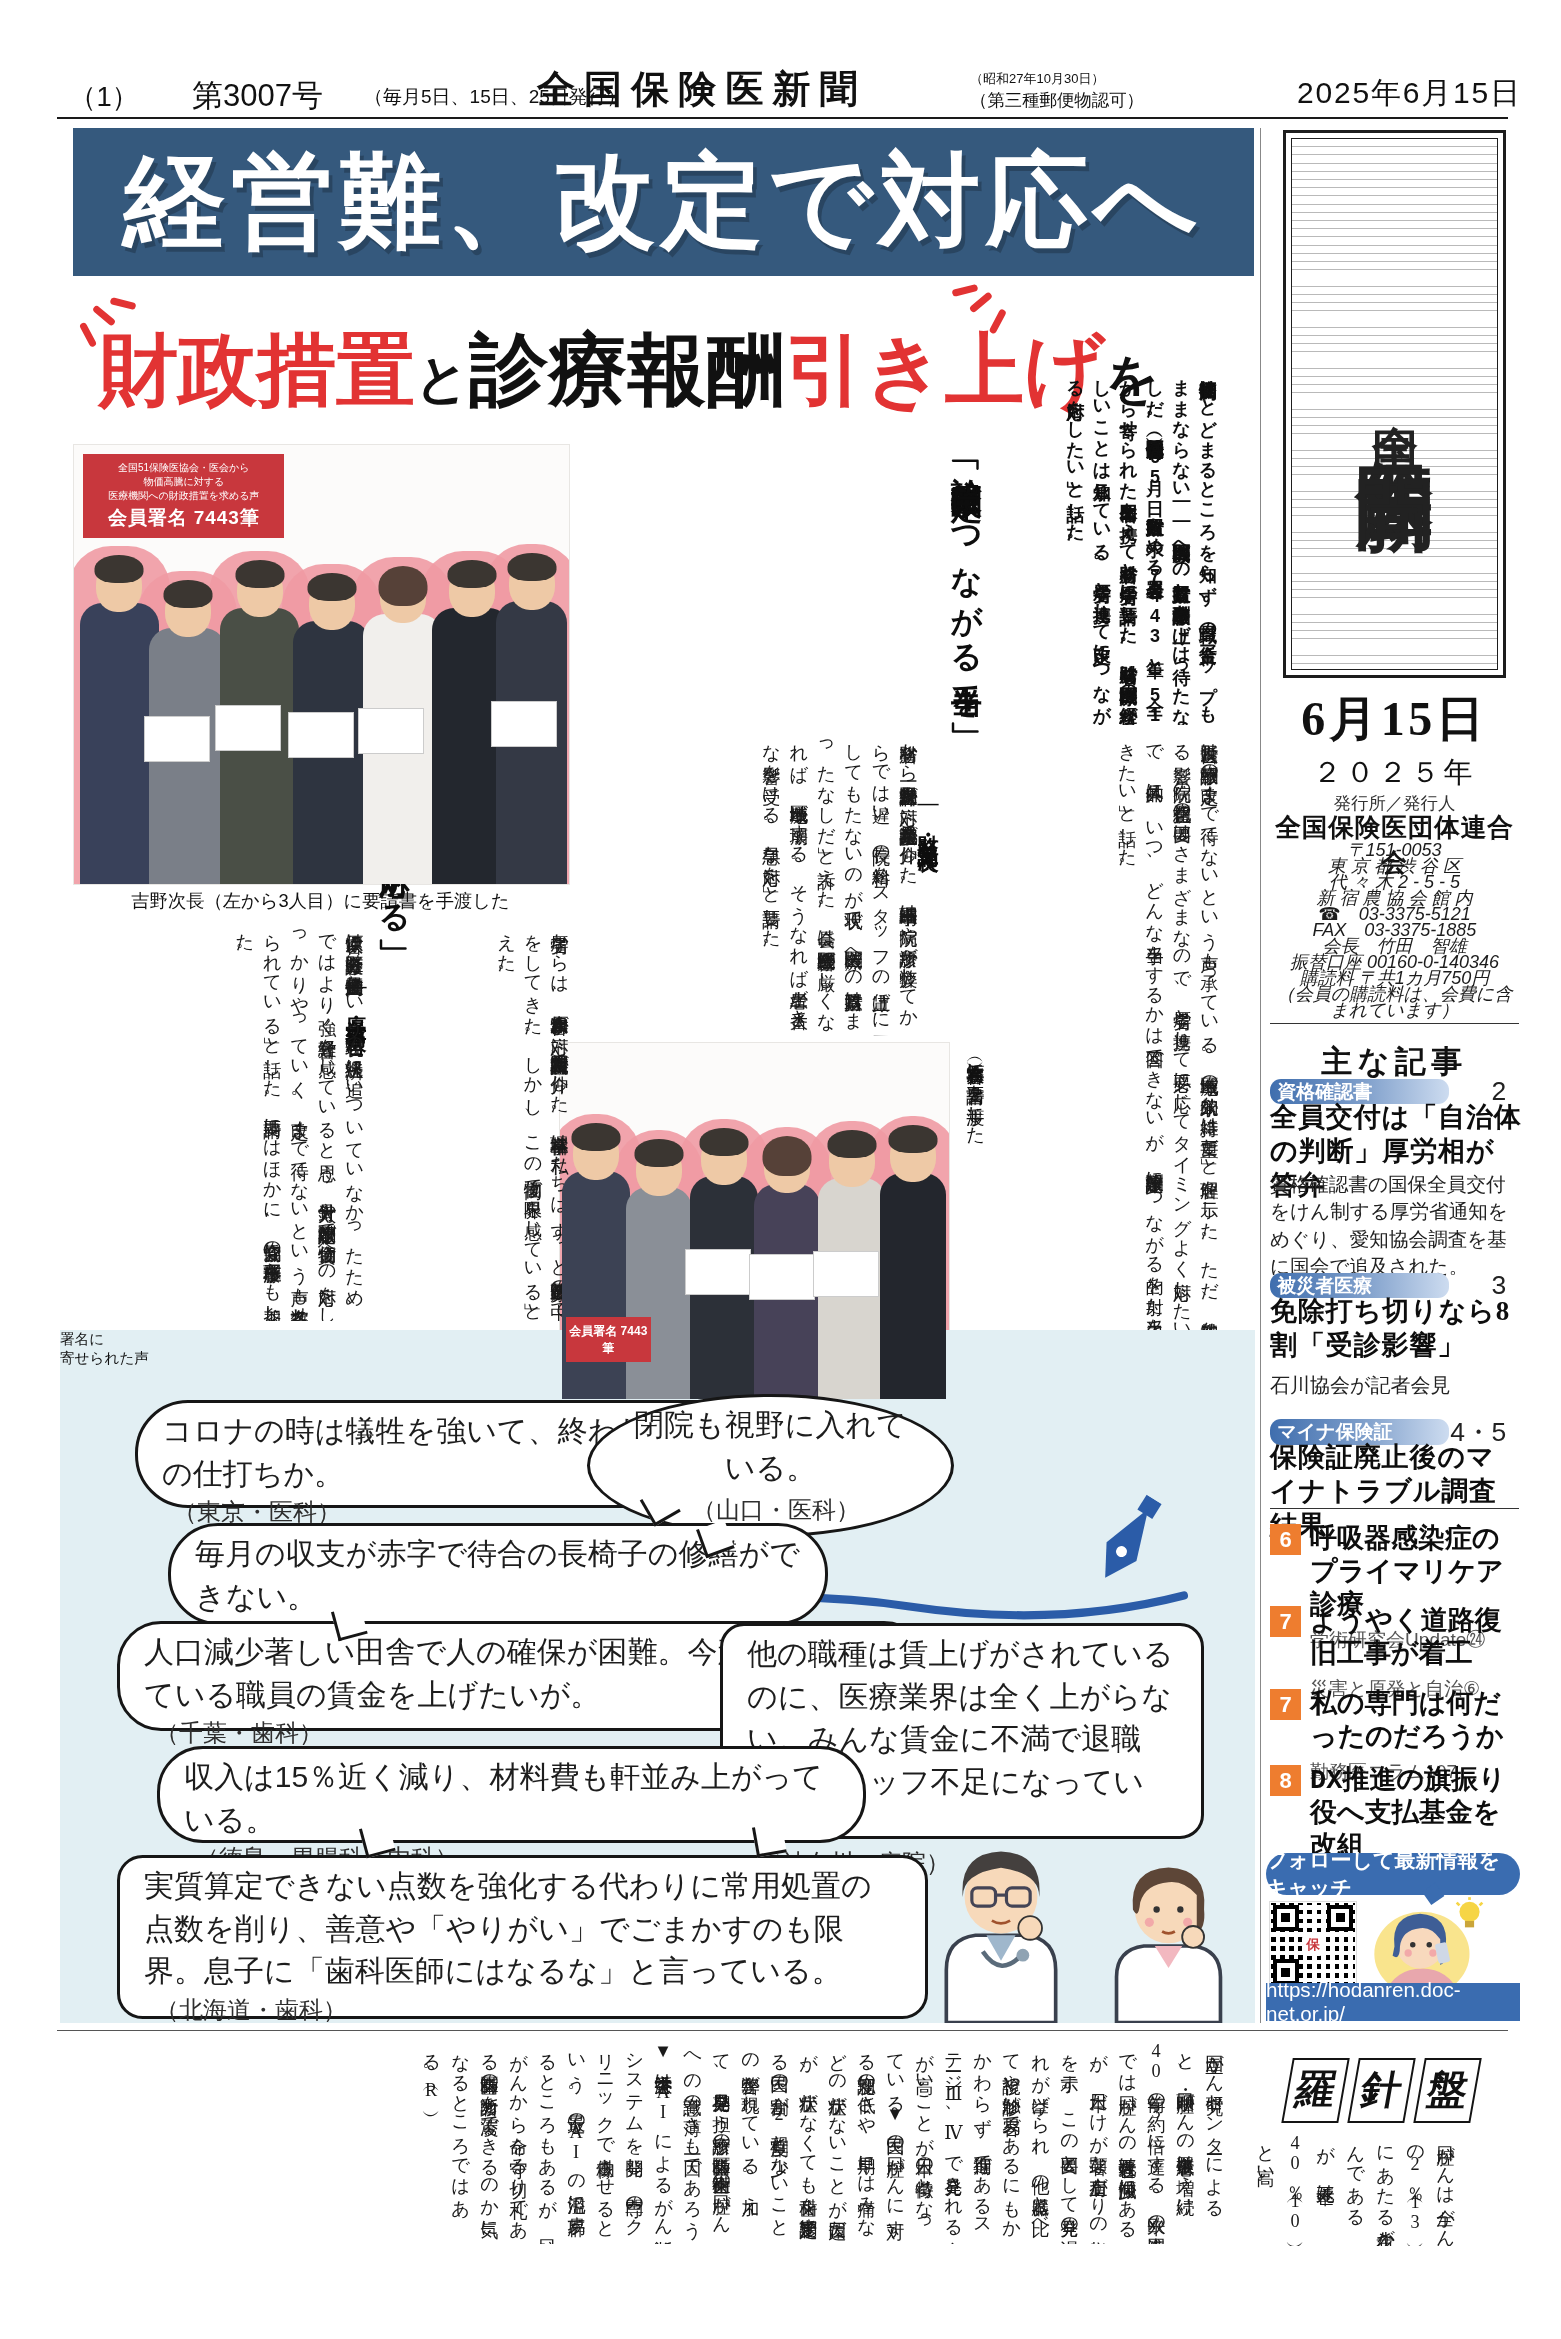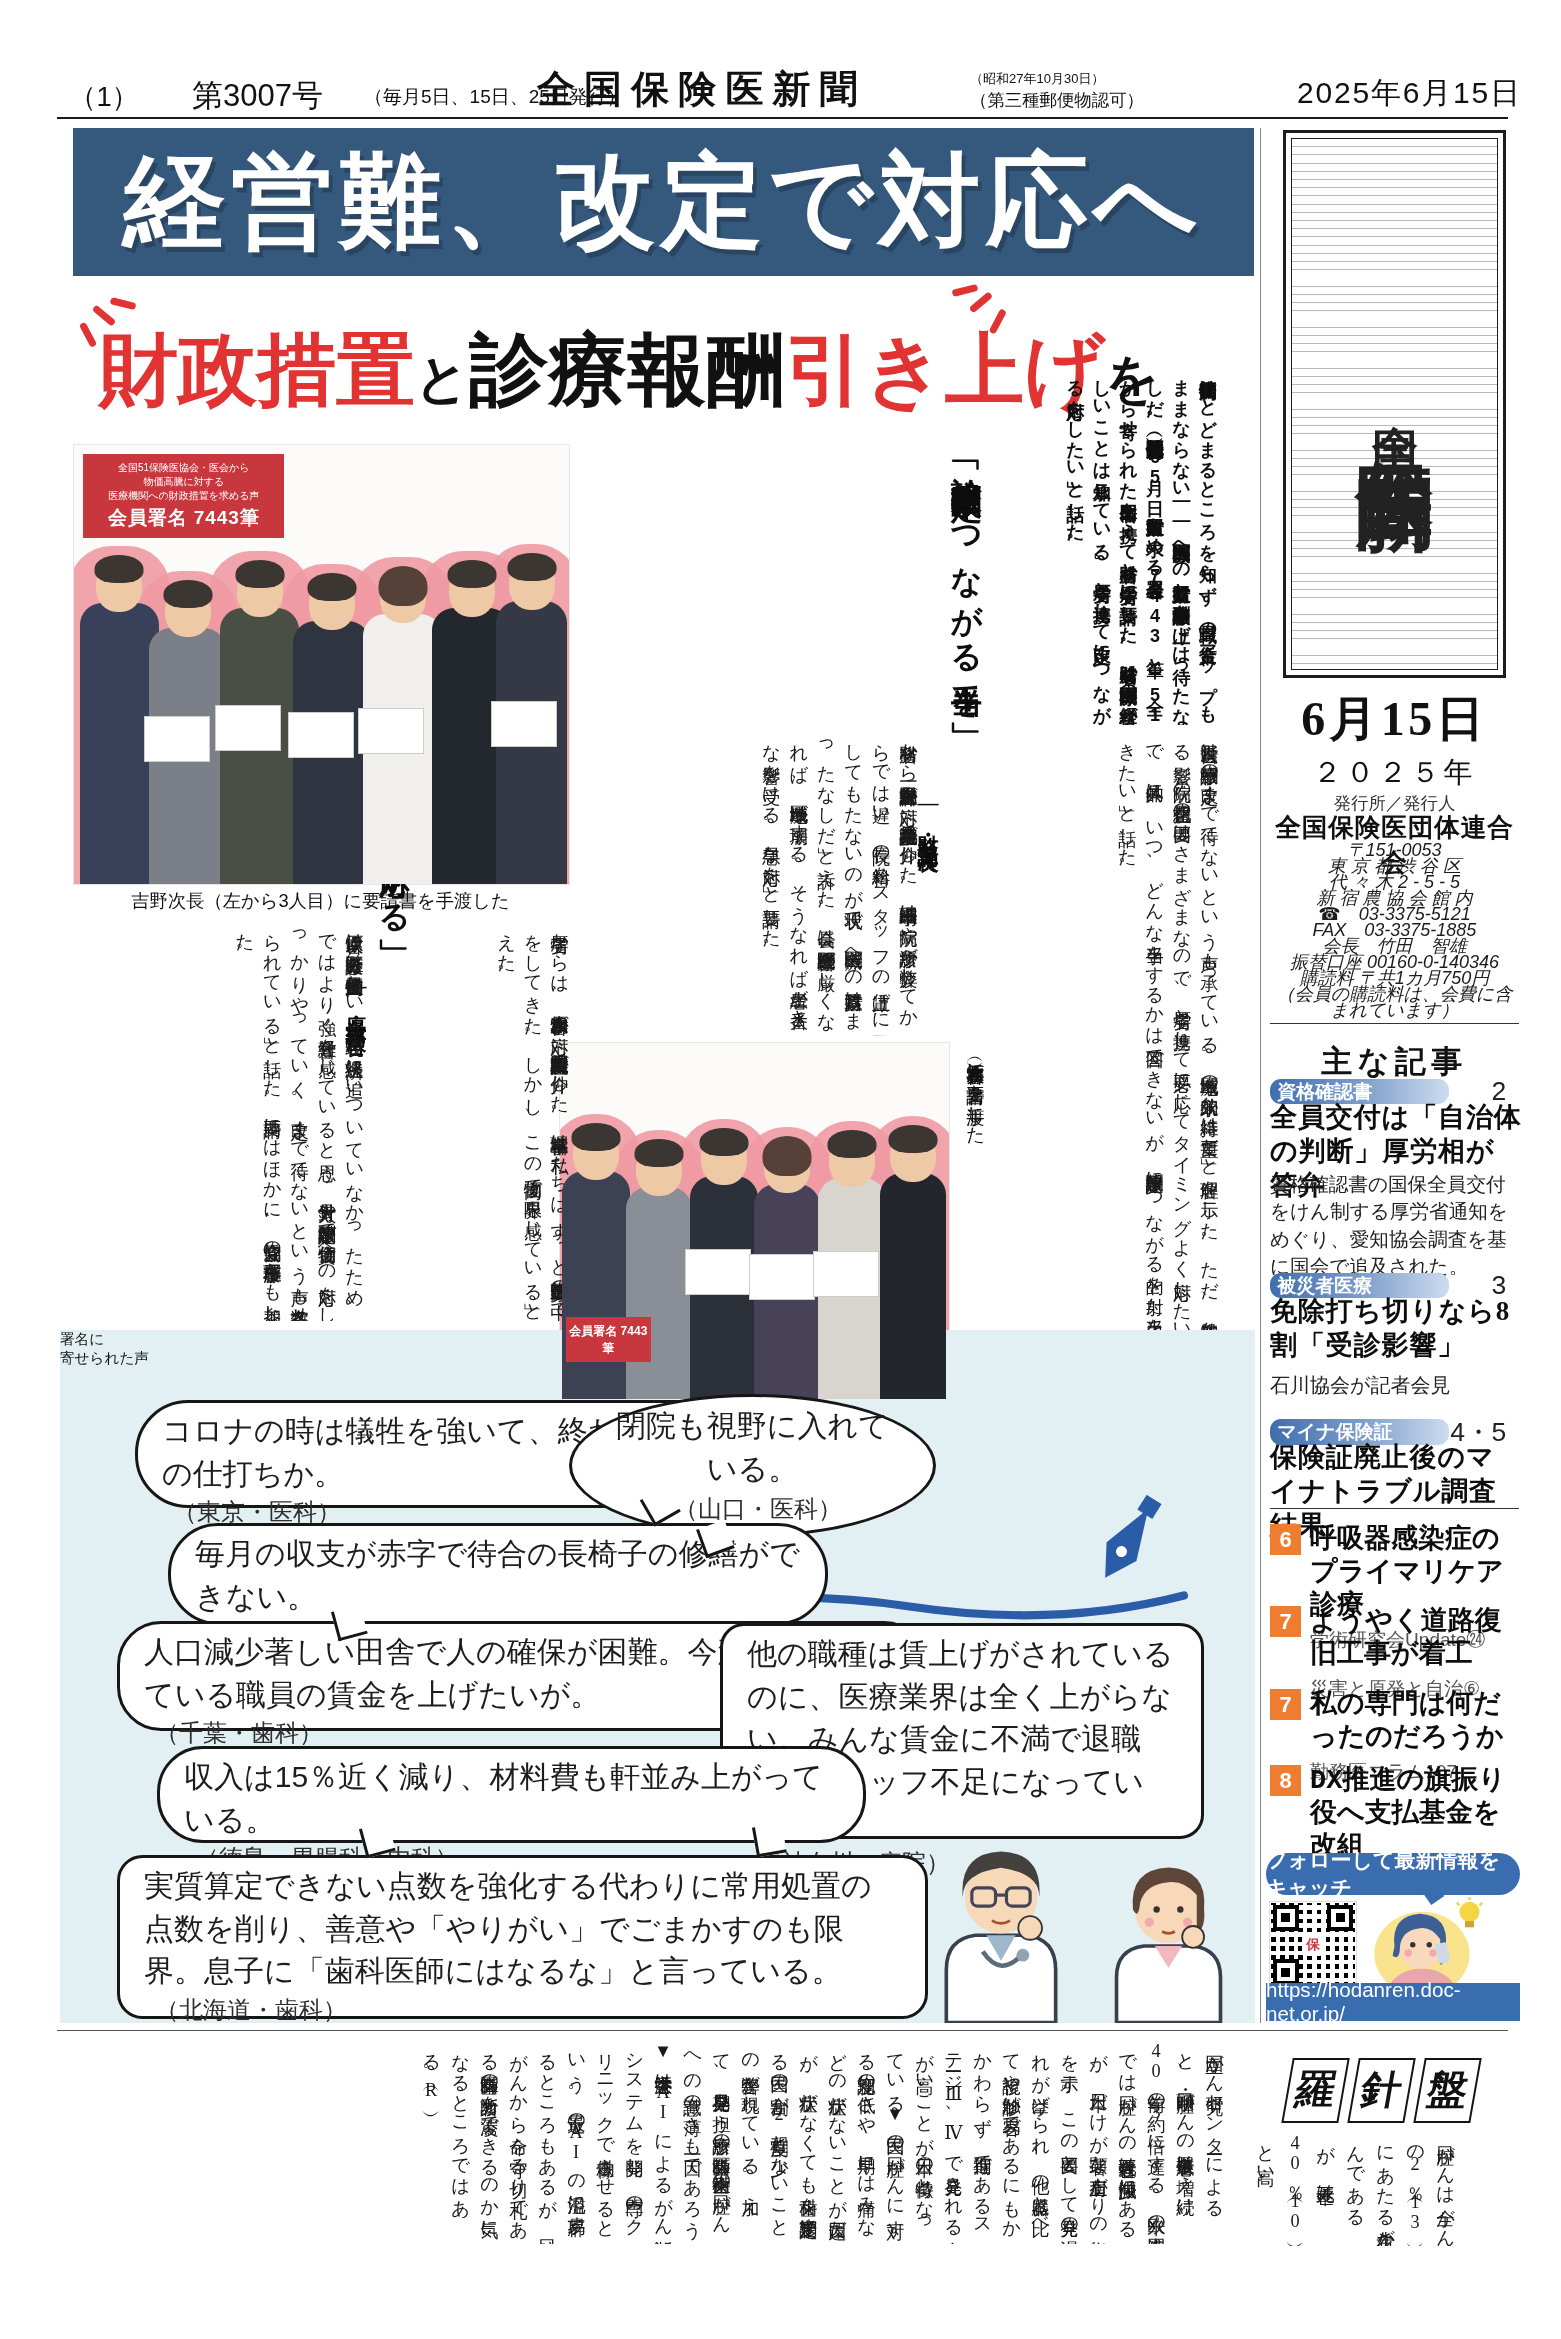--- a/index.html
+++ b/index.html
@@ -258,21 +258,21 @@
     <svg class="abs" style="left:548px;top:249px;z-index:1;" width="585" height="55" viewBox="0 0 640 60">
       <path d="M6 42 Q 170 6 330 30 T 630 18" fill="none" stroke="#2b5ca8" stroke-width="9" stroke-linecap="round"></path>
     </svg>
 
     <div class="bubble" style="left:75px;top:70px;width:630px;height:108px;border-radius:53px;">
       <span>コロナの時は犠牲を強いて、終わればこの仕打ちか。</span>
       <span class="src">（東京・医科）</span>
     </div>
     <span class="tail" style="left:585px;top:161px;transform:rotate(60deg);"></span>
 
-    <div class="bubble" style="left:509px;top:64px;width:367px;height:143px;border-radius:50%;justify-content:center;text-align:center;padding:7.3px 37px;">
+    <div class="bubble" style="left:527px;top:64px;width:367px;height:143px;border-radius:50%;justify-content:space-between;text-align:center;padding:7.3px 37px;flex-direction:column;">
       <span>閉院も視野に入れている。</span>
       <span class="src">（山口・医科）</span>
     </div>
     <span class="tail" style="left:640px;top:194px;transform:rotate(70deg);"></span>
 
     <div class="bubble" style="left:108px;top:193px;width:660px;height:102px;border-radius:50px;">
       <span>毎月の収支が赤字で待合の長椅子の修繕ができない。</span>
       <span class="src">（埼玉・整形外科）</span>
     </div>
     <span class="tail" style="left:274px;top:278px;transform:rotate(75deg);"></span>

